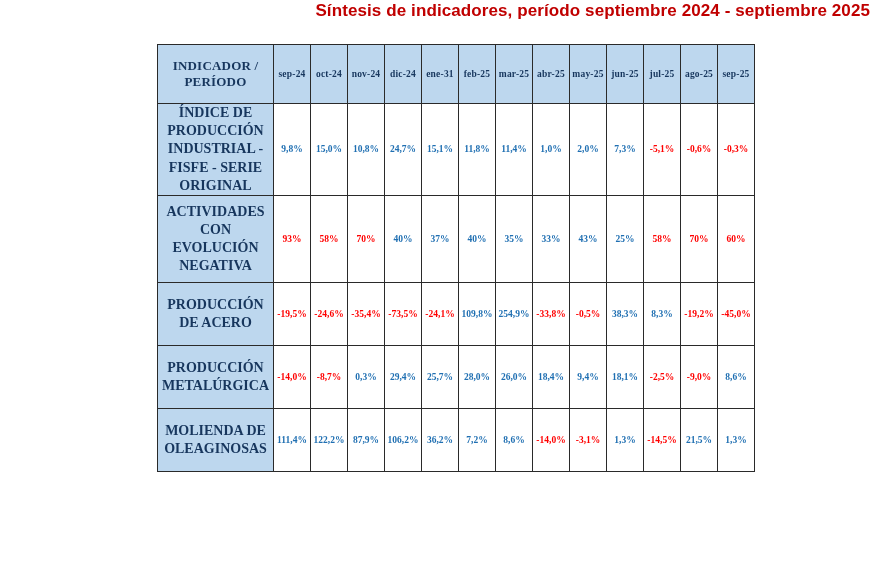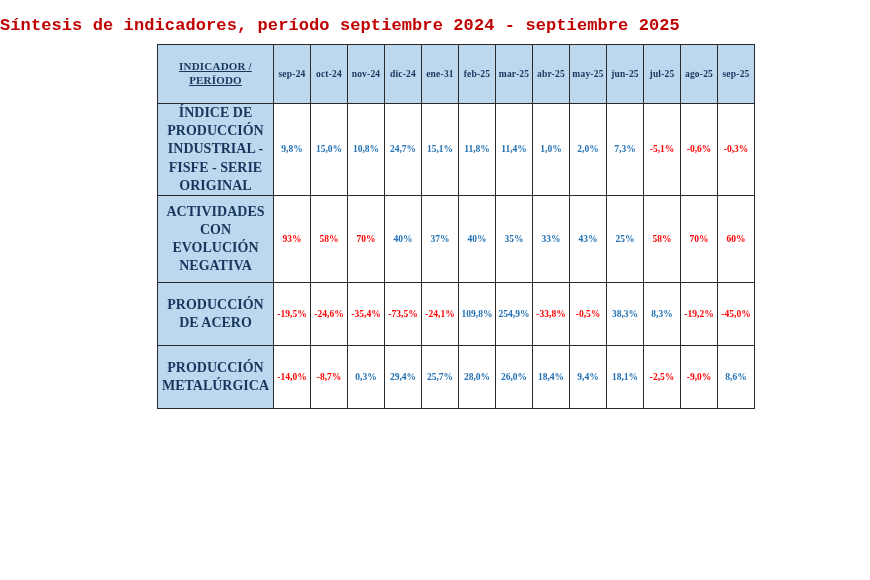--- a/index.html
+++ b/index.html
@@ -13,26 +13,26 @@
     font-family: "Liberation Serif", serif;
     overflow: hidden;
   }
   .page {
     position: relative;
     width: 870px;
     height: 580px;
     box-sizing: border-box;
   }
   .title {
-    text-align: left;
+    text-align: right;
     color: #c00000;
-    font-family: Liberation Mono, monospace;
+    font-family: Liberation Sans, sans-serif;
     font-weight: bold;
     font-size: 17px;
-    padding-top: 16px;
+    padding-top: 1px;
     letter-spacing: 0.1px;
   }
   .table-wrap {
     position: absolute;
     left: 157px;
     top: 44px;
     width: 557px;
   }
   table.synth {
     border-collapse: collapse;
@@ -50,24 +50,23 @@
   thead th {
     background: #bdd7ee;
     font-weight: bold;
     font-size: 9.5px;
     color: #17365d;
     height: 58px;
     letter-spacing: 0.2px;
   }
   th.corner {
     width: 115px;
-    font-size: 11px;
+    font-size: 13px;
     line-height: 1.25;
     padding: 0 4px;
-    text-decoration: underline;
   }
   th.period {
     width: 36px;
     font-family: Liberation Serif, serif;
   }
   
   td.rowlabel {
     background: #bdd7ee;
     color: #17365d;
     font-weight: bold;
@@ -182,18 +181,34 @@
           <td class="val pos">28,0%</td>
           <td class="val pos">26,0%</td>
           <td class="val pos">18,4%</td>
           <td class="val pos">9,4%</td>
           <td class="val pos">18,1%</td>
           <td class="val neg">-2,5%</td>
           <td class="val neg">-9,0%</td>
           <td class="val pos">8,6%</td>
         </tr>
 
+        <tr class="r5">
+          <td class="rowlabel">MOLIENDA DE OLEAGINOSAS</td>
+          <td class="val pos">111,4%</td>
+          <td class="val pos">122,2%</td>
+          <td class="val pos">87,9%</td>
+          <td class="val pos">106,2%</td>
+          <td class="val pos">36,2%</td>
+          <td class="val pos">7,2%</td>
+          <td class="val pos">8,6%</td>
+          <td class="val neg">-14,0%</td>
+          <td class="val neg">-3,1%</td>
+          <td class="val pos">1,3%</td>
+          <td class="val neg">-14,5%</td>
+          <td class="val pos">21,5%</td>
+          <td class="val pos">1,3%</td>
+        </tr>
 
       </tbody>
     </table>
   </div>
 
 </div>
 
 </body></html>

